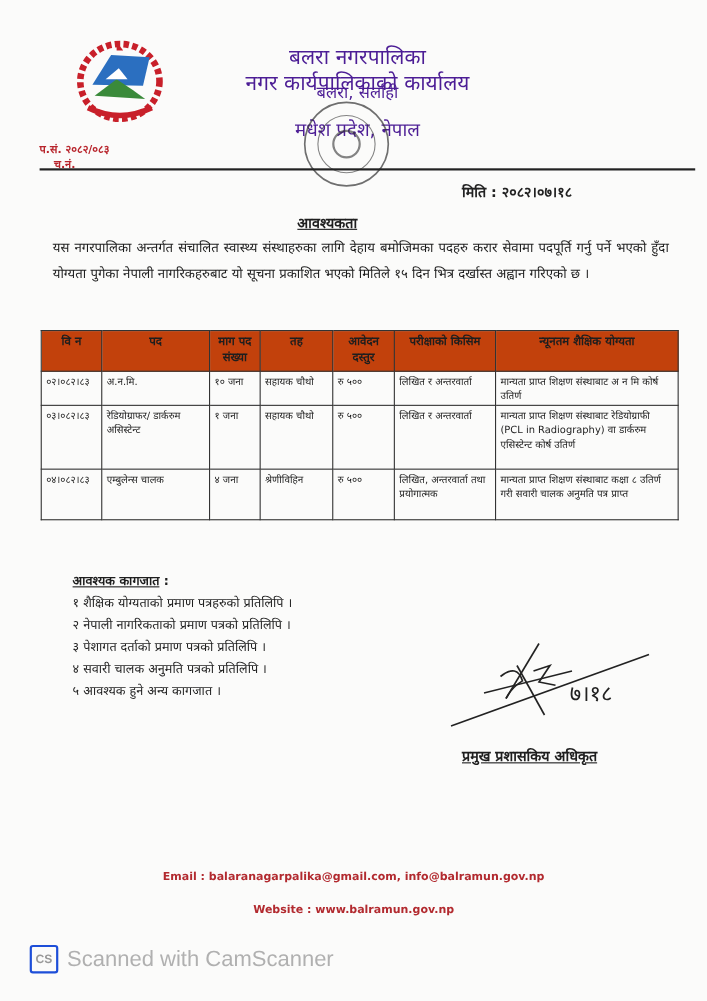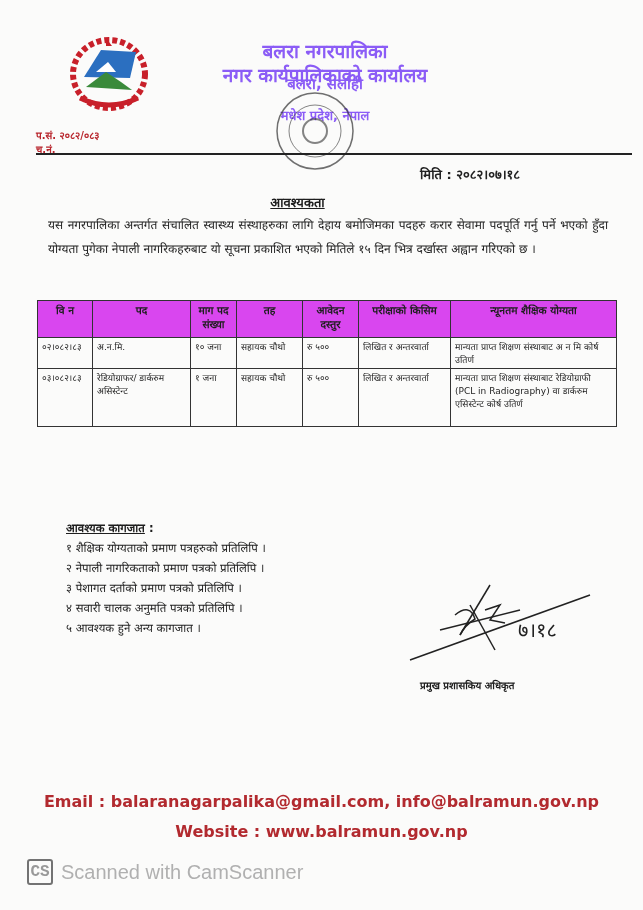--- a/index.html
+++ b/index.html
@@ -1,45 +1,45 @@
 <!DOCTYPE html>
 <html><head>
 <meta charset="utf-8">
 <style>
   html, body { margin: 0; padding: 0; }
   body {
     width: 643px; height: 910px; background: #fbfbfa; position: relative; overflow: hidden;
     font-family: "DejaVu Sans", sans-serif; color: #1e1e1e;
   }
   .logo { position: absolute; left: 66px; top: 32px; width: 86px; height: 84px; }
-  .hdr { position: absolute; left: 180px; width: 290px; text-align: center; color: #8b5cf6; font-weight: bold; }
+  .hdr { position: absolute; left: 180px; width: 290px; text-align: center; color: #4c1d95; font-weight: normal; }
   .h1 { top: 38px; font-size: 19px; }
   .h2 { top: 62px; font-size: 19px; }
   .h3 { top: 73px; font-size: 15px; }
-  .h4 { top: 106px; font-size: 13px; }
+  .h4 { top: 106px; font-size: 17px; }
   .stamp { position: absolute; left: 270px; top: 86px; width: 90px; height: 90px; }
   .ref { position: absolute; left: 36px; color: #b8252c; font-weight: bold; font-size: 10px; }
-  .ref1 { top: 128px; } .ref2 { top: 142px; }
+  .ref1 { top: 128px; } .ref2 { top: 142px; margin-left: 13px; }
   .hrule { position: absolute; left: 36px; top: 153px; width: 596px; height: 2px; background: #222; }
   .date { position: absolute; left: 420px; top: 165px; font-size: 13px; font-weight: bold; color: #222; }
   .subject { position: absolute; left: 0; width: 595px; top: 193px; text-align: center; font-size: 13px; font-weight: bold; }
   .subject span { text-decoration: underline; }
   .para { position: absolute; left: 48px; top: 213px; width: 560px; font-size: 12px; line-height: 24px; text-align: justify; }
   table { position: absolute; left: 37px; top: 300px; border-collapse: collapse; font-size: 9px; }
   th, td { border: 1.2px solid #333; padding: 2px 4px; vertical-align: top; }
-  th { background: #d946ef; font-weight: bold; font-size: 10.5px; text-align: center; height: 32px; }
+  th { background: #c2410c; font-weight: bold; font-size: 10.5px; text-align: center; height: 32px; }
   .docs { position: absolute; left: 66px; top: 518px; font-size: 11.5px; line-height: 20px; }
   .docs-title { font-weight: bold; }
   .docs-title span { text-decoration: underline; text-align: center; }
   .sig { position: absolute; left: 400px; top: 575px; width: 200px; height: 90px; }
-  .officer { position: absolute; left: 420px; top: 678px; font-size: 10px; font-weight: bold; }
-  .footer { position: absolute; left: 0; width: 643px; text-align: center; color: #b22a2f; font-weight: bold; font-size: 16px; }
+  .officer { position: absolute; left: 420px; top: 678px; font-size: 13px; font-weight: bold; text-decoration: underline; }
+  .footer { position: absolute; left: 0; width: 643px; text-align: center; color: #b22a2f; font-weight: bold; font-size: 10px; }
   .f1 { top: 792px; } .f2 { top: 806px; margin-top: 16px; }
   .cs { position: absolute; left: 27px; top: 859px; display: flex; align-items: center; color: #b0b0b0; font-family: "Liberation Sans", sans-serif; font-size: 20px; }
-  .cs-icon { width: 26px; height: 26px; border: 2px solid #737373; border-radius: 3px; font-size: 16px; font-weight: bold; display: flex; align-items: center; justify-content: center; margin-right: 8px; color: #999; box-sizing: border-box; font-family: Liberation Mono, monospace; }
+  .cs-icon { width: 26px; height: 26px; border: 2px solid #1d4ed8; border-radius: 3px; font-size: 11px; font-weight: bold; display: flex; align-items: center; justify-content: center; margin-right: 8px; color: #999; box-sizing: border-box; }
 </style>
 </head>
 <body>
 
 <svg class="logo" viewBox="0 0 86 84">
   <ellipse cx="43" cy="42" rx="36" ry="34" fill="none" stroke="#c8202a" stroke-width="6" stroke-dasharray="5 3"></ellipse>
   <polygon points="18,45 35,18 70,20 64,46" fill="#2b6fc0"></polygon>
   <polygon points="20,55 40,40 55,50 66,58" fill="#3a8a3a"></polygon>
   <polygon points="30,40 42,30 50,40" fill="#fff"></polygon>
   <path d="M14 66 Q43 80 72 66" stroke="#c8202a" stroke-width="5" fill="none"></path>
@@ -98,20 +98,29 @@
     </tr>
     <tr style="height:58px">
       <td>०३।०८२।८३</td>
       <td>रेडियोग्राफर/ डार्करुम असिस्टेन्ट</td>
       <td>१ जना</td>
       <td>सहायक चौथो</td>
       <td>रु ५००</td>
       <td>लिखित र अन्तरवार्ता</td>
       <td>मान्यता प्राप्त शिक्षण संस्थाबाट रेडियोग्राफी (PCL in Radiography) वा डार्करुम एसिस्टेन्ट कोर्ष उतिर्ण</td>
     </tr>
+    <tr style="height:46px">
+      <td>०४।०८२।८३</td>
+      <td>एम्बुलेन्स चालक</td>
+      <td>४ जना</td>
+      <td>श्रेणीविहिन</td>
+      <td>रु ५००</td>
+      <td>लिखित, अन्तरवार्ता तथा प्रयोगात्मक</td>
+      <td>मान्यता प्राप्त शिक्षण संस्थाबाट कक्षा ८ उतिर्ण गरी सवारी चालक अनुमति पत्र प्राप्त</td>
+    </tr>
   </tbody>
 </table>
 
 <div class="docs">
   <div class="docs-title"><span>आवश्यक कागजात</span> :</div>
   <div>१ शैक्षिक योग्यताको प्रमाण पत्रहरुको प्रतिलिपि ।</div>
   <div>२ नेपाली नागरिकताको प्रमाण पत्रको प्रतिलिपि ।</div>
   <div>३ पेशागत दर्ताको प्रमाण पत्रको प्रतिलिपि ।</div>
   <div>४ सवारी चालक अनुमति पत्रको प्रतिलिपि ।</div>
   <div>५ आवश्यक हुने अन्य कागजात ।</div>

